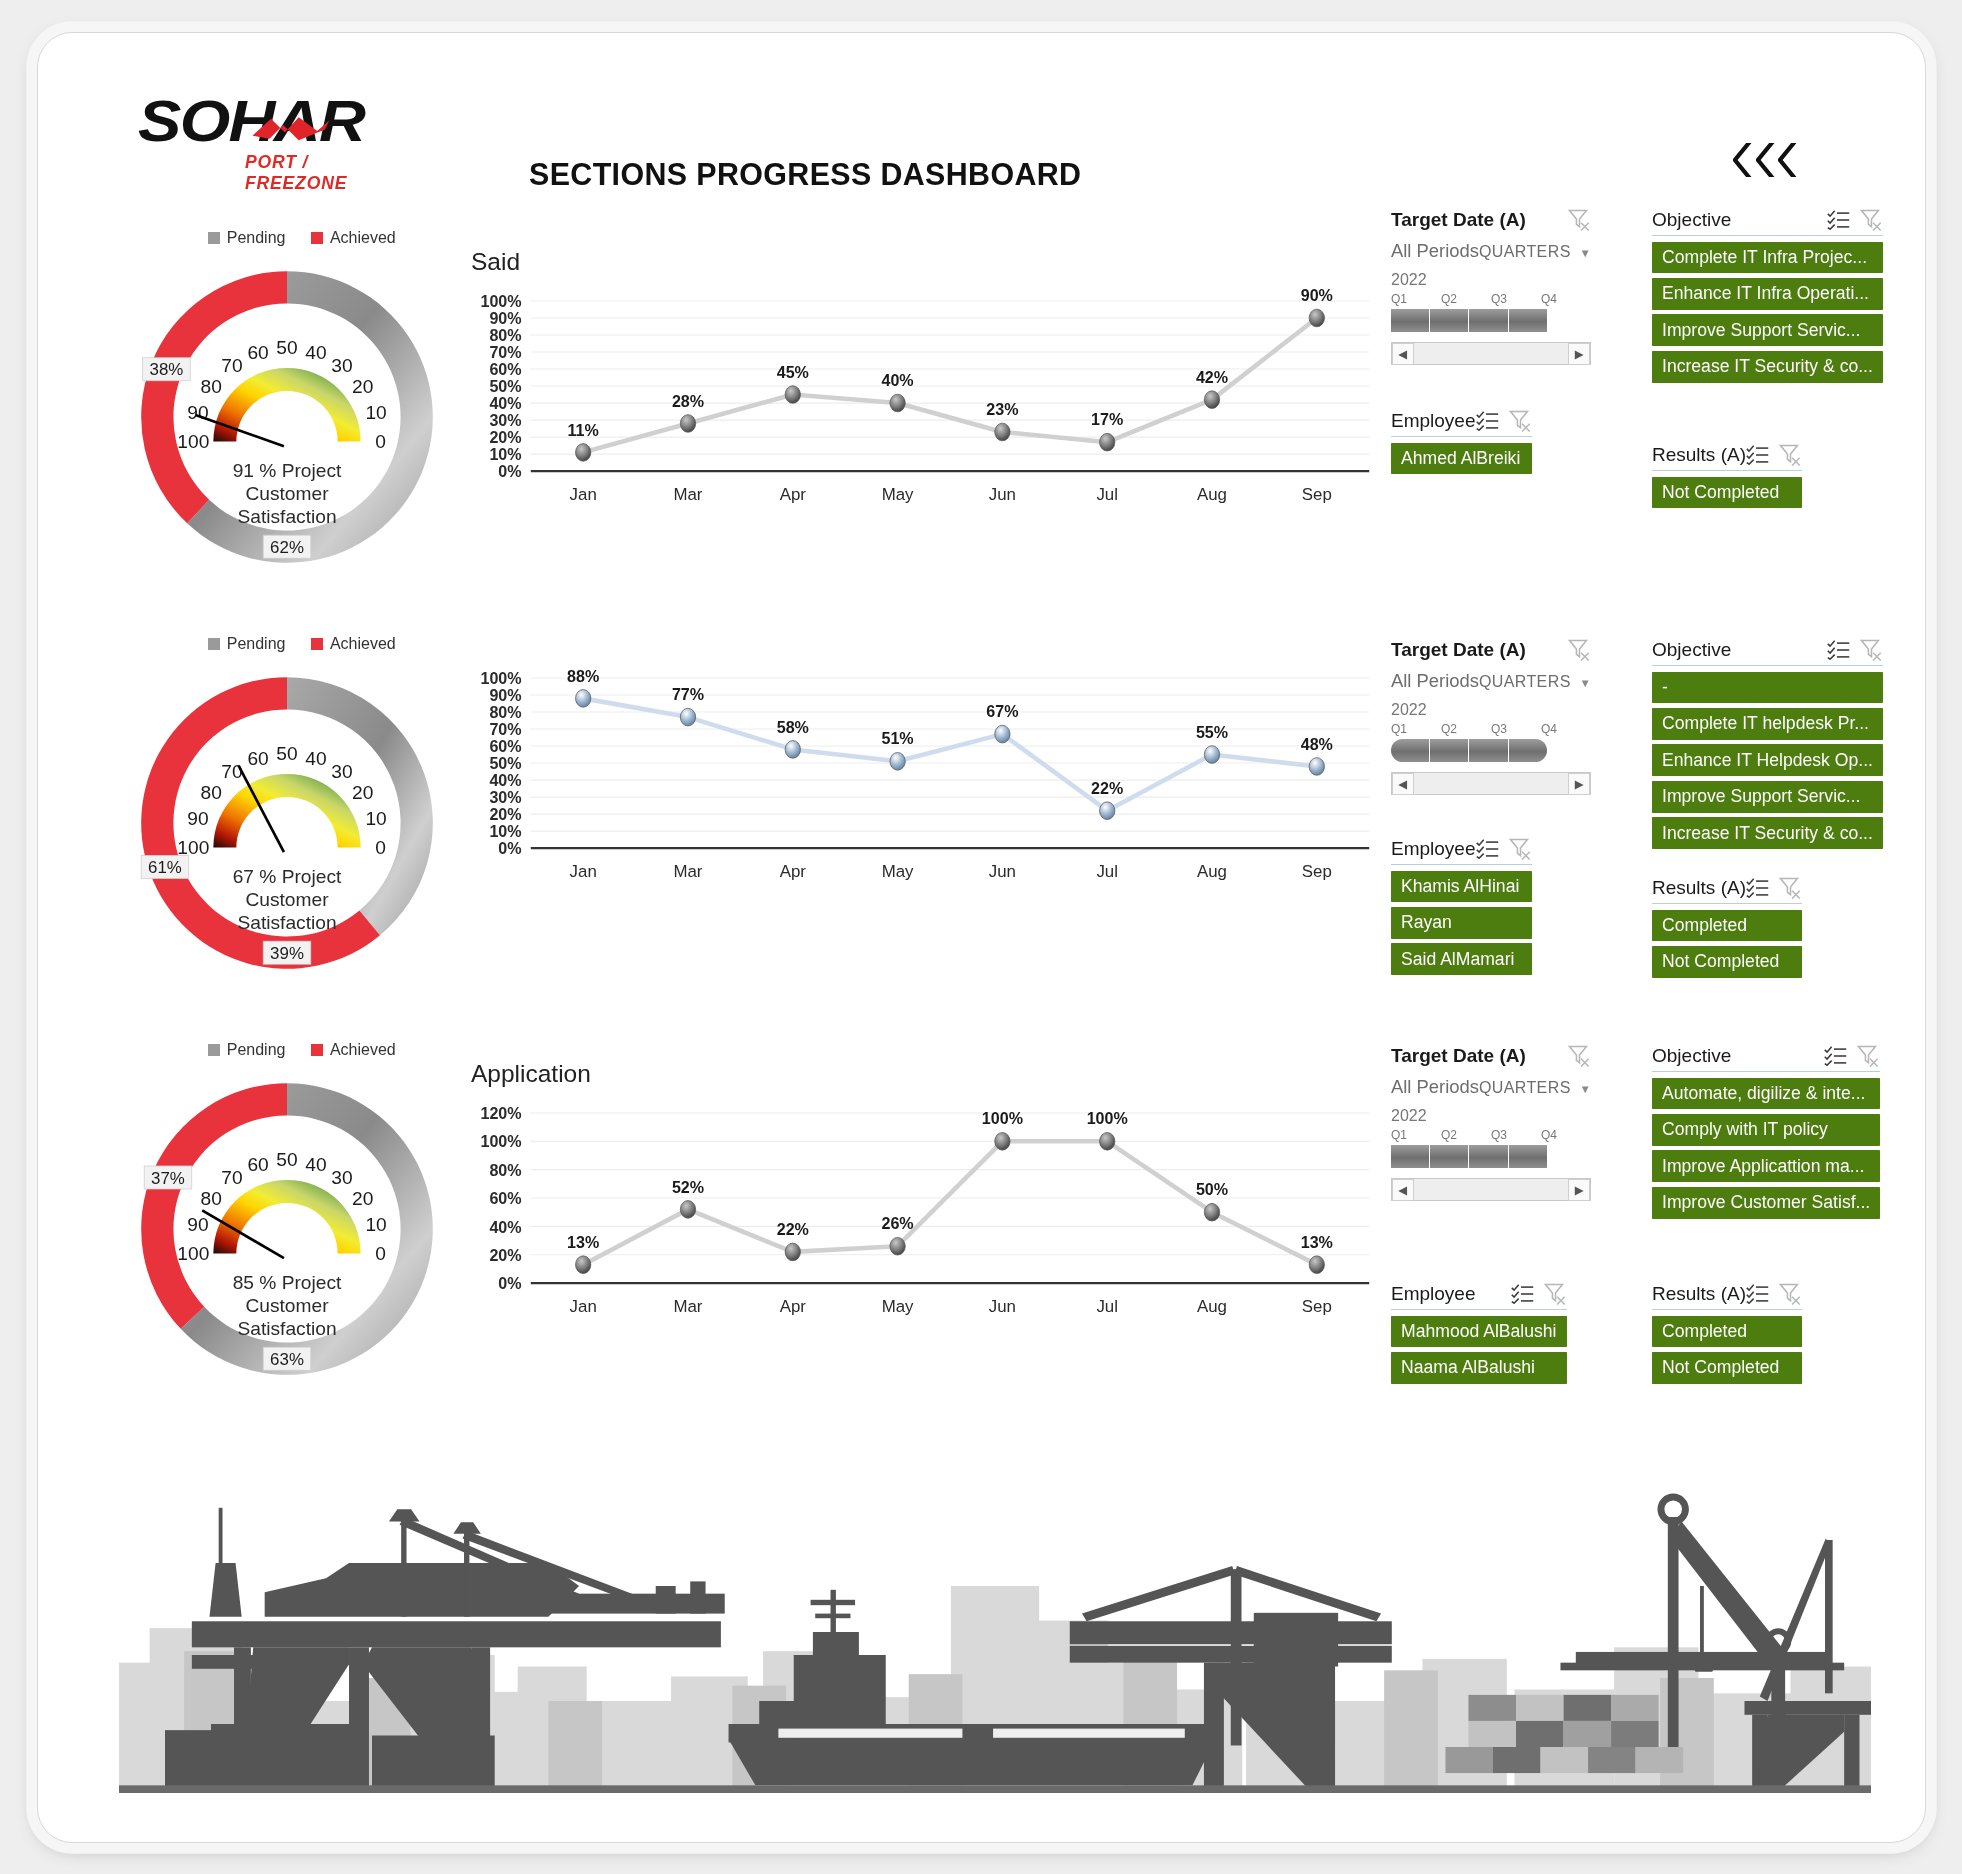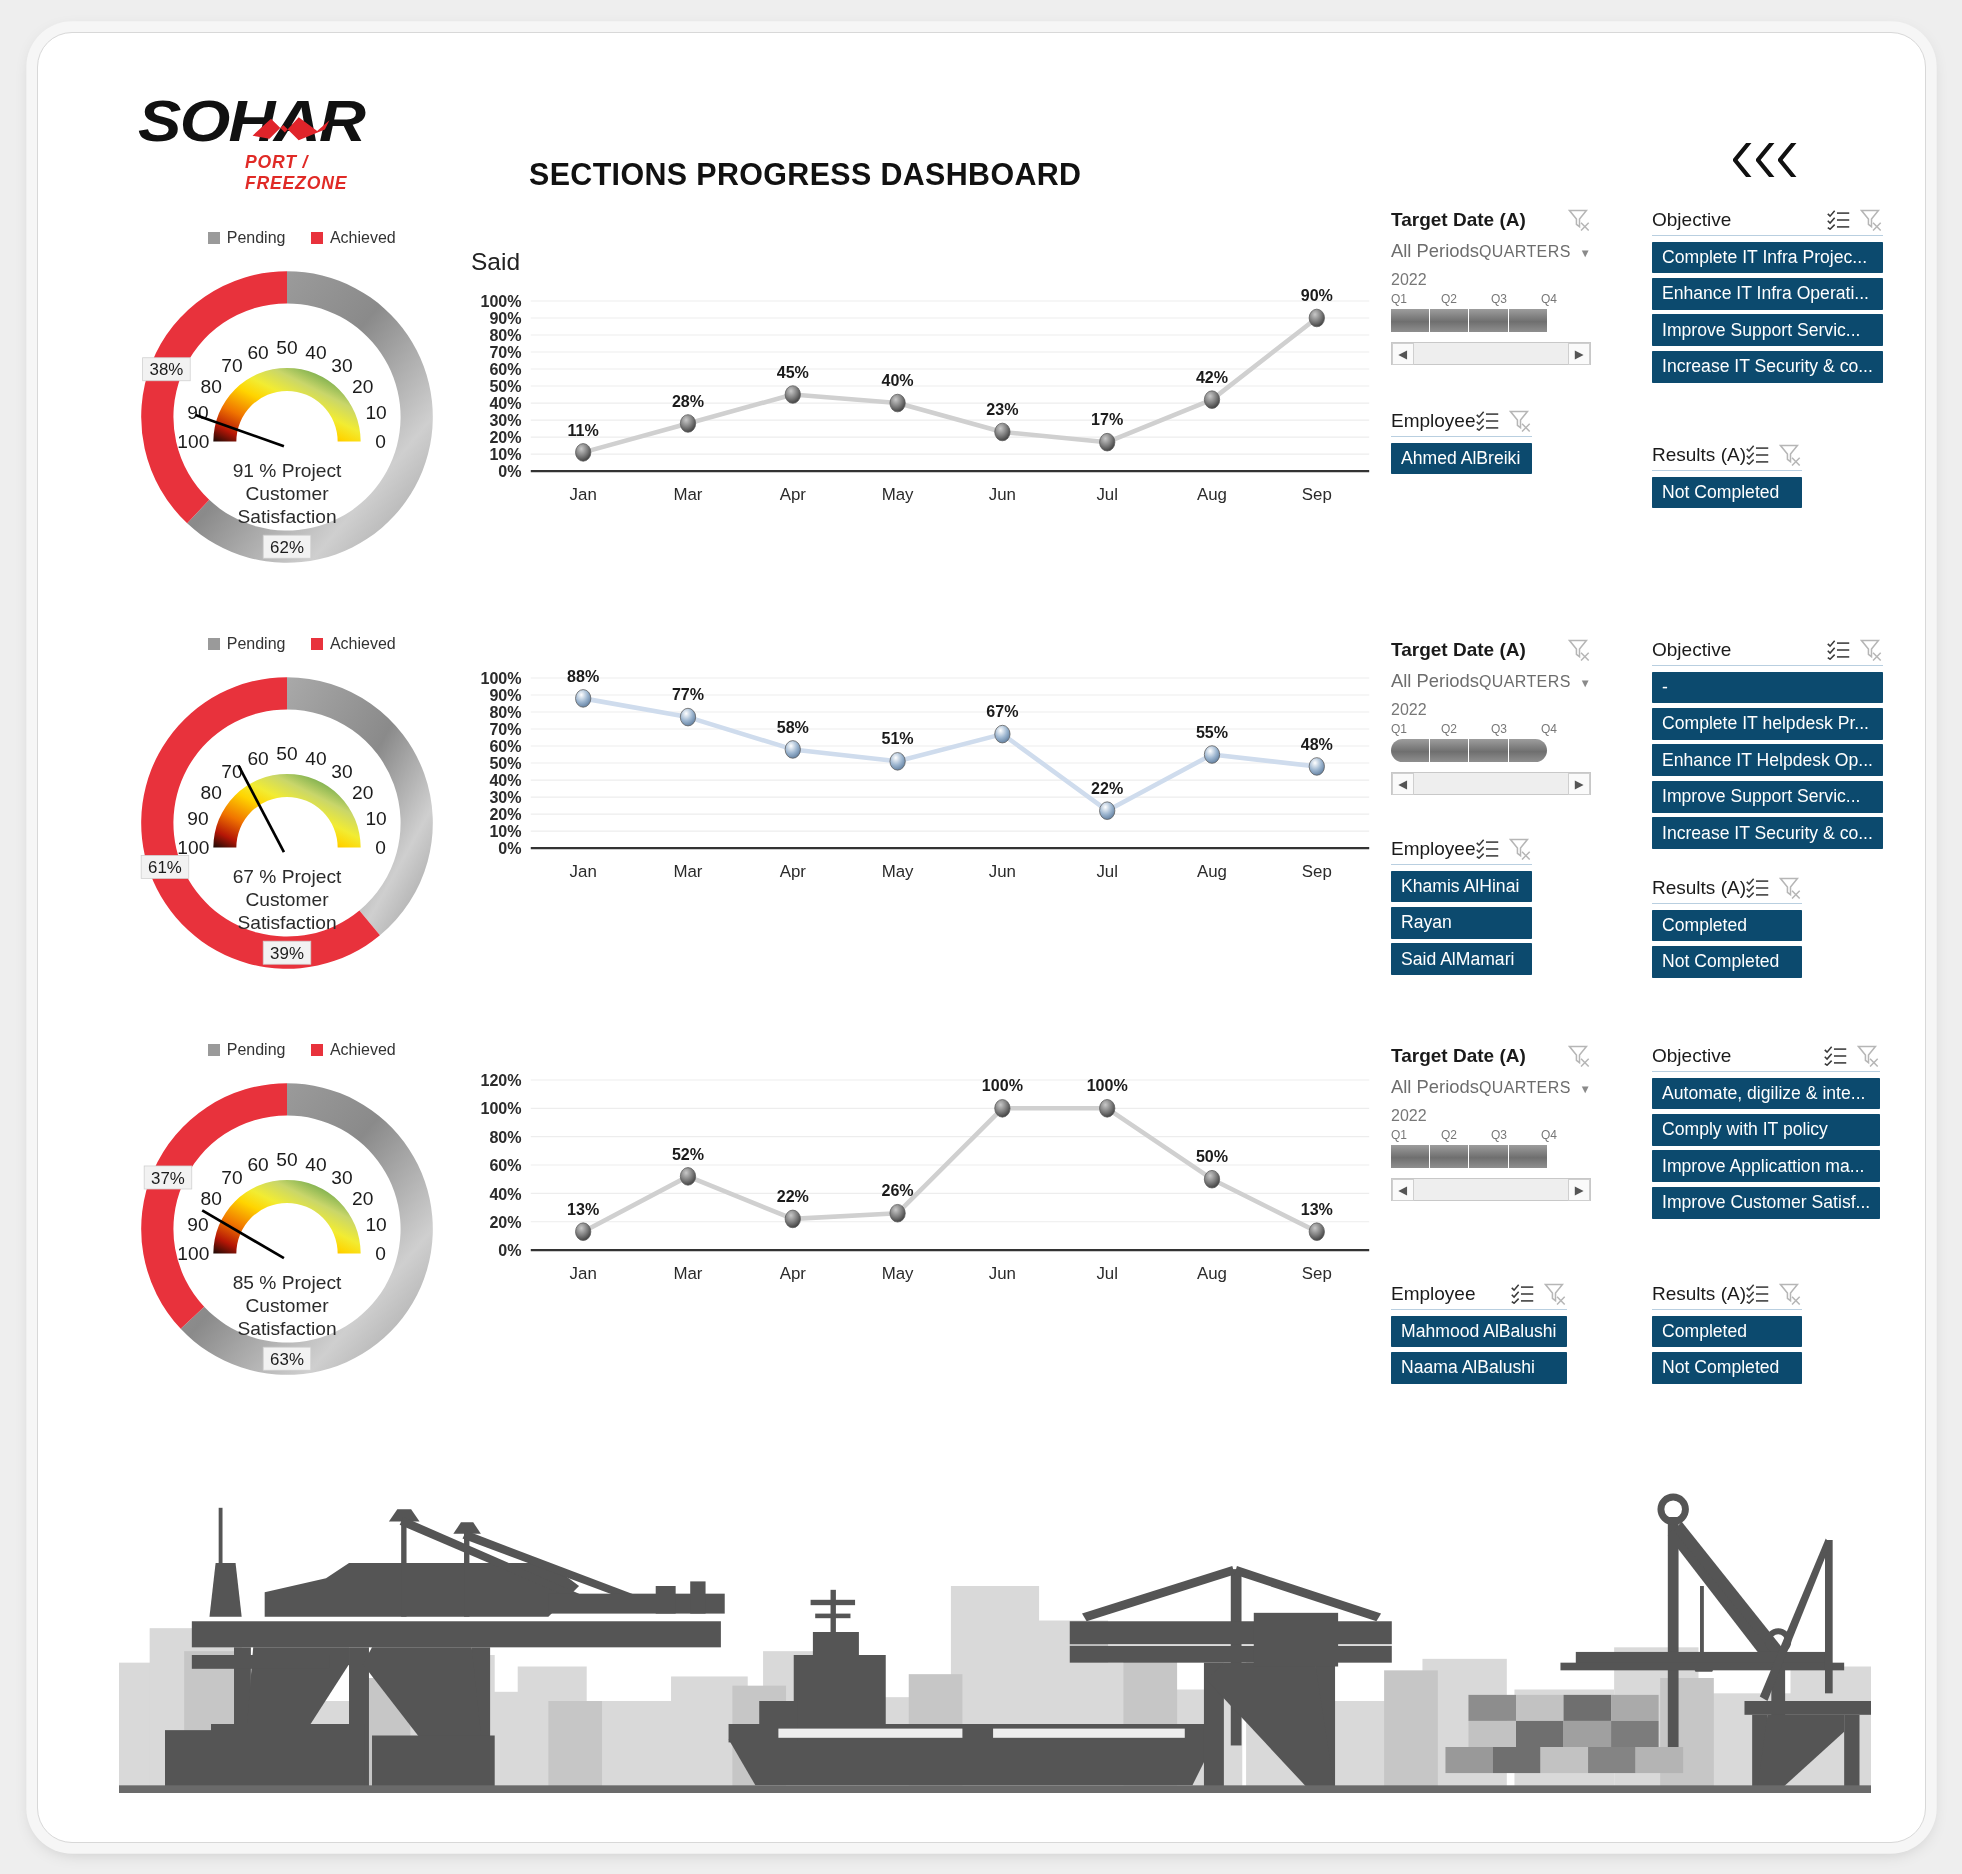--- a/index.html
+++ b/index.html
@@ -61,21 +61,21 @@
   .slicer { position: absolute; }
   .slicer-head {
     display: flex; align-items: center; justify-content: space-between;
     margin-bottom: 3.8px;
   }
   .slicer-title { font-size: 19px; font-weight: 700; color: #1a1a1a; white-space: nowrap; }
   .slicer-title.light { font-weight: 400; color: #1a1a1a; }
   .slicer-icons { display: flex; gap: 10px; align-items: center; }
   .slicer-rule { height: 1.5px; background: #b9cfe0; margin-bottom: 5.4px; }
   .slicer-item {
-    background: #0c4a6e; color: #ffffff;
+    background: #4d7c0f; color: #ffffff;
     font-size: 17.6px; padding: 5.4px 10px;
     margin-bottom: 4.6px; white-space: nowrap;
     overflow: hidden; text-overflow: ellipsis;
     border-radius: 0.8px; cursor: pointer;
   }
   .td-row1 { display: flex; align-items: baseline; justify-content: space-between; margin-top: 9.2px; }
   .td-allperiods { font-size: 18.4px; color: #6d6d6d; }
   .td-quarters { font-size: 16px; color: #6d6d6d; letter-spacing: 0.4px; }
   .td-caret { font-size: 11.5px; color: #8a8a8a; margin-left: 5.4px; }
   .td-year { font-size: 16px; color: #777; margin-top: 9.2px; }
@@ -632,21 +632,21 @@
           <text x="215" y="353" text-anchor="middle" font-size="25" fill="#2b2b2b" font-family="&quot;Liberation Sans&quot;, sans-serif">Satisfaction</text>
           <g>
             <rect x="28.8994682594072" y="132.8820064827221" width="62" height="30" fill="#f2f2f2" stroke="#cfcfcf"></rect>
             <text x="59.8994682594072" y="155.8820064827221" text-anchor="middle" font-size="22" fill="#1b1b1b" font-family="&quot;Liberation Sans&quot;, sans-serif">37%</text>
           </g>
           <g>
             <rect x="184.00000000000003" y="369" width="62" height="30" fill="#f2f2f2" stroke="#cfcfcf"></rect>
             <text x="215.00000000000003" y="392" text-anchor="middle" font-size="22" fill="#1b1b1b" font-family="&quot;Liberation Sans&quot;, sans-serif">63%</text>
           </g>
         </svg></div>
-      <div class="chart-block" style="top: 1027px;"><svg viewBox="0 0 1190 300" width="912" height="230">
+      <div class="chart-block" style="top: 1027px;"><div class="chart-title">Application</div><svg viewBox="0 0 1190 300" width="912" height="230">
           <defs>
             <radialGradient id="mkApplication" cx="38%" cy="30%" r="75%">
     <stop offset="0%" stop-color="#c8c8c8"></stop>
     <stop offset="55%" stop-color="#7d7d7d"></stop>
     <stop offset="100%" stop-color="#3c3c3c"></stop>
             </radialGradient>
           </defs>
           <text x="66" y="256" text-anchor="end" font-size="21" fill="#2b2b2b" font-weight="600" font-family="&quot;Liberation Sans&quot;, sans-serif">0%</text>
           <line x1="78" x2="1172" y1="211" y2="211" stroke="#ededed" stroke-width="1.5"></line>
           <text x="66" y="219" text-anchor="end" font-size="21" fill="#2b2b2b" font-weight="600" font-family="&quot;Liberation Sans&quot;, sans-serif">20%</text>

